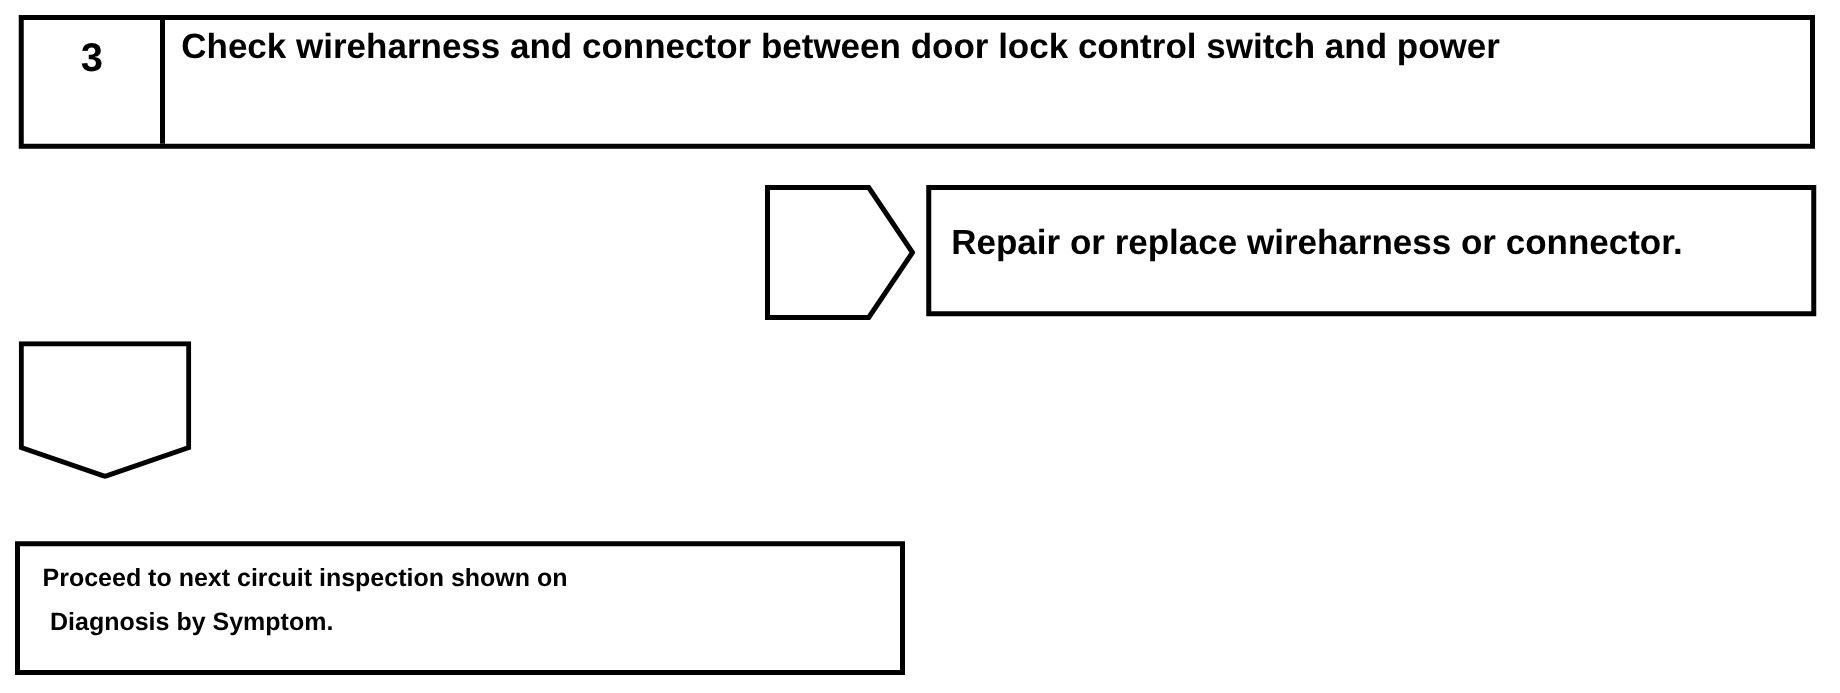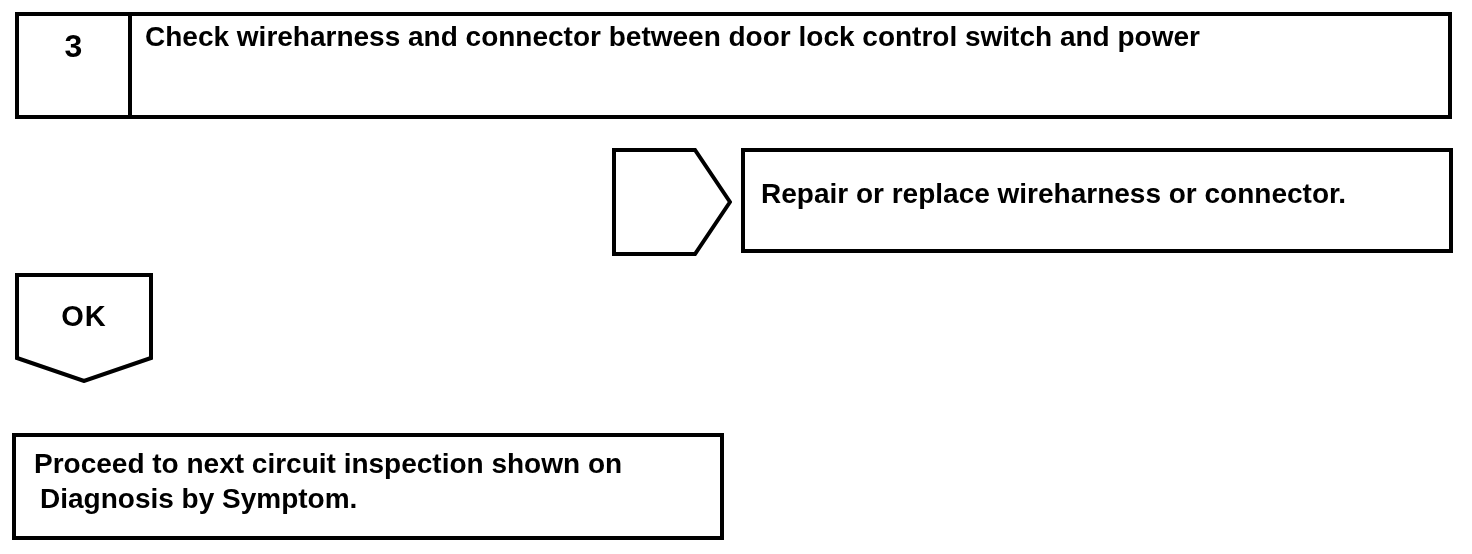--- a/index.html
+++ b/index.html
@@ -68,21 +68,21 @@
     padding-bottom: 13px;
     font-size: 28px;
     background: #fff;
   }
   .ok-action-box {
     position: absolute;
     left: 12px; top: 433px;
     width: 712px; height: 107px;
     border: 4px solid #000;
     padding: 9px 14px 0 18px;
-    font-size: 28px;
+    font-size: 20px;
     line-height: 35px;
     background: #fff;
   }
   .ok-action-line2 { text-indent: 6px; }
 </style>
 </head>
 <body>
 
 <div class="page">
 
@@ -100,21 +100,20 @@
   </div>
 
   <div class="ng-action-box">
     <span>Repair or replace wireharness or connector.</span>
   </div>
 
   <div class="connector ok-connector">
     <svg width="138" height="110" viewBox="0 0 138 110">
       <polygon points="2,2 136,2 136,85 69,108 2,85" fill="#ffffff" stroke="#000000" stroke-width="4" stroke-linejoin="miter"></polygon>
     </svg>
-    <div class="connector-label">OK</div>
   </div>
 
   <div class="ok-action-box">
     <div>Proceed to next circuit inspection shown on</div>
     <div class="ok-action-line2">Diagnosis by Symptom.</div>
   </div>
 
 </div>
 
 </body></html>

